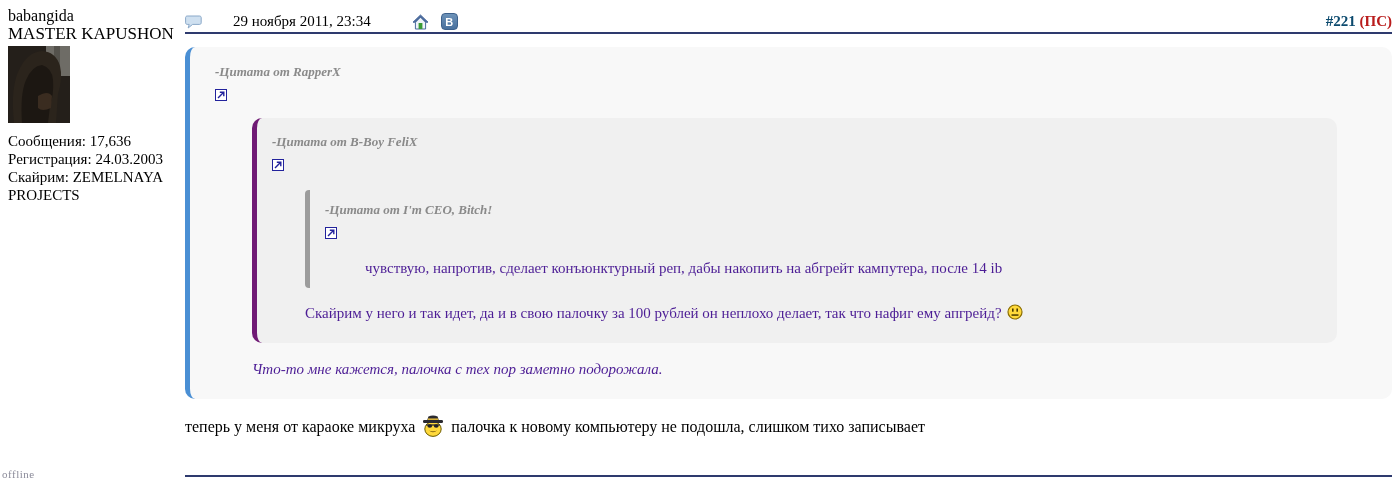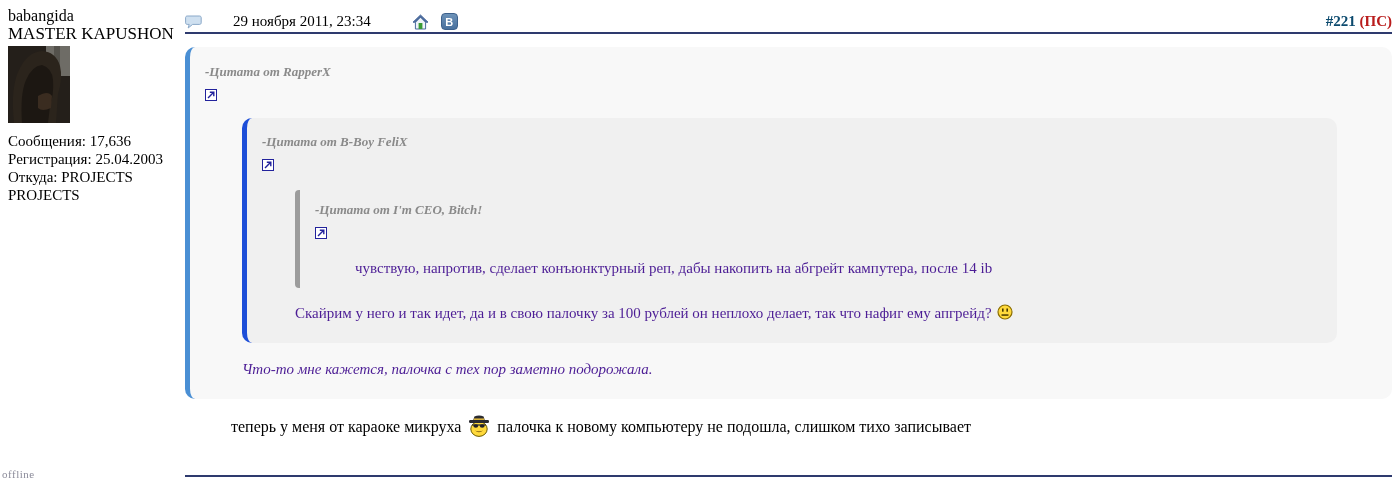--- a/index.html
+++ b/index.html
@@ -45,46 +45,46 @@
 
   .hr-line { height: 2px; background: #2e3a6e; margin-top: 2px; }
   .hr-bottom { position: absolute; left: 185px; top: 475px; width: 1207px; height: 2px; background: #2e3a6e; }
 
   
   .quote1 {
     margin-top: 13px;
     background: #f8f8f8;
     border-left: 5px solid #4a8fd4;
     border-radius: 10px;
-    padding: 17px 20px 20px 15px;
+    padding: 17px 20px 20px 25px;
   }
   .q-header {
     font-size: 13px; font-weight: bold; font-style: italic;
     color: #8a8a8a; line-height: 16px;
   }
   .goto-link { display: inline-block; margin-top: 9px; line-height: 0; }
   .quote2 {
     margin-top: 13px; margin-left: 37px; margin-right: 35px;
     background: #f0f0f0;
-    border-left: 5px solid #1d4ed8;
+    border-left: 5px solid #701a75;
     border-radius: 10px;
     padding: 16px 20px 18px 15px;
   }
   .quote3 {
     margin-top: 15px; margin-left: 33px;
     border-left: 5px solid #9c9c9c;
     border-radius: 4px;
     padding: 12px 0 10px 15px;
   }
   .q-text { font-size: 15px; color: #4c1d95; line-height: 19px; }
   .q3-text { margin-top: 16px; margin-left: 40px; }
   .q2-text { margin-top: 16px; margin-left: 33px; }
   .q1-text { margin-top: 17px; margin-left: 37px; font-style: italic; }
 
-  .post-body { margin-top: 16px; font-size: 16px; line-height: 21px; margin-left: 46px; }
+  .post-body { margin-top: 16px; font-size: 16px; line-height: 21px; }
   .inline-smiley { vertical-align: middle; margin: 0 2px; }
 
   
   .vk-badge {
     width: 17px; height: 17px; border-radius: 4px;
     background: linear-gradient(#6d92b8, #49719e);
     border: 1px solid #3d618c;
     color: #fff; font-size: 11px; font-weight: bold;
     display: inline-flex; align-items: center; justify-content: center;
     font-family: "Liberation Sans", sans-serif;
@@ -105,22 +105,22 @@
         <rect x="38" y="0" width="24" height="30" fill="#6e6c66"></rect>
         <rect x="46" y="0" width="6" height="34" fill="#54524c"></rect>
         <path d="M6 77 Q2 40 12 22 Q20 6 34 5 Q48 6 52 20 Q55 32 50 48 L48 77 Z" fill="#2b241c"></path>
         <path d="M14 77 Q12 48 18 34 Q24 20 34 19 Q44 22 45 34 Q46 48 42 60 L40 77 Z" fill="#1c1712"></path>
         <path d="M30 50 Q40 44 44 50 L43 62 Q34 66 30 62 Z" fill="#3a2c20"></path>
       </svg>
     </span>
 
     <div class="user-stats">
       <div class="stat-line">Сообщения: 17,636</div>
-      <div class="stat-line">Регистрация: 25.04.2003</div>
-      <div class="stat-line">Откуда: PROJECTS PROJECTS</div>
+      <div class="stat-line">Регистрация: 24.03.2003</div>
+      <div class="stat-line">Скайрим: ZEMELNAYA PROJECTS</div>
     </div>
   </div>
 
   <div class="offline-status">offline</div>
 
   <div class="main">
 
     <div class="post-header">
       <span class="hdr-icon">
         <svg width="17" height="15" viewBox="0 0 17 15">

